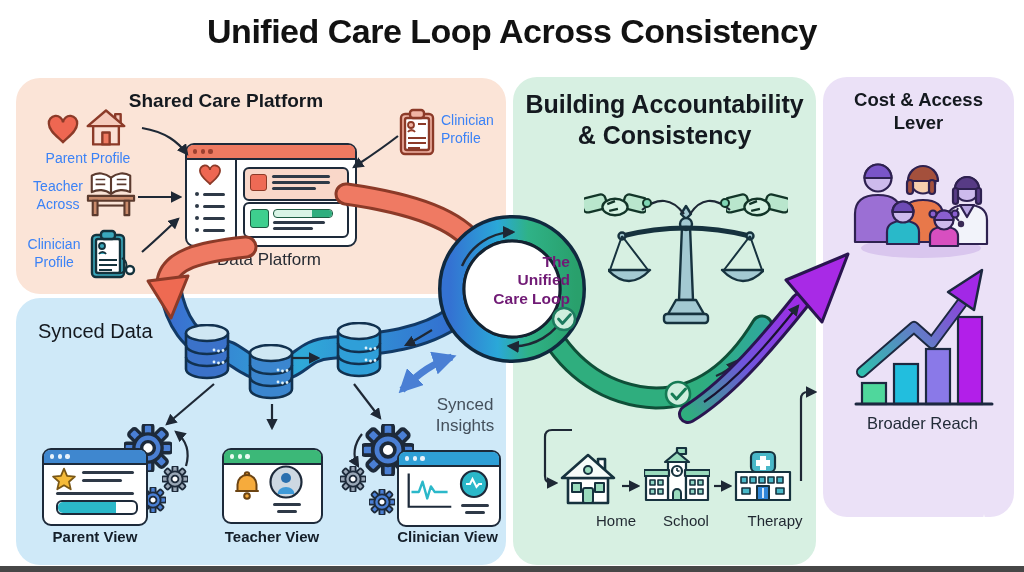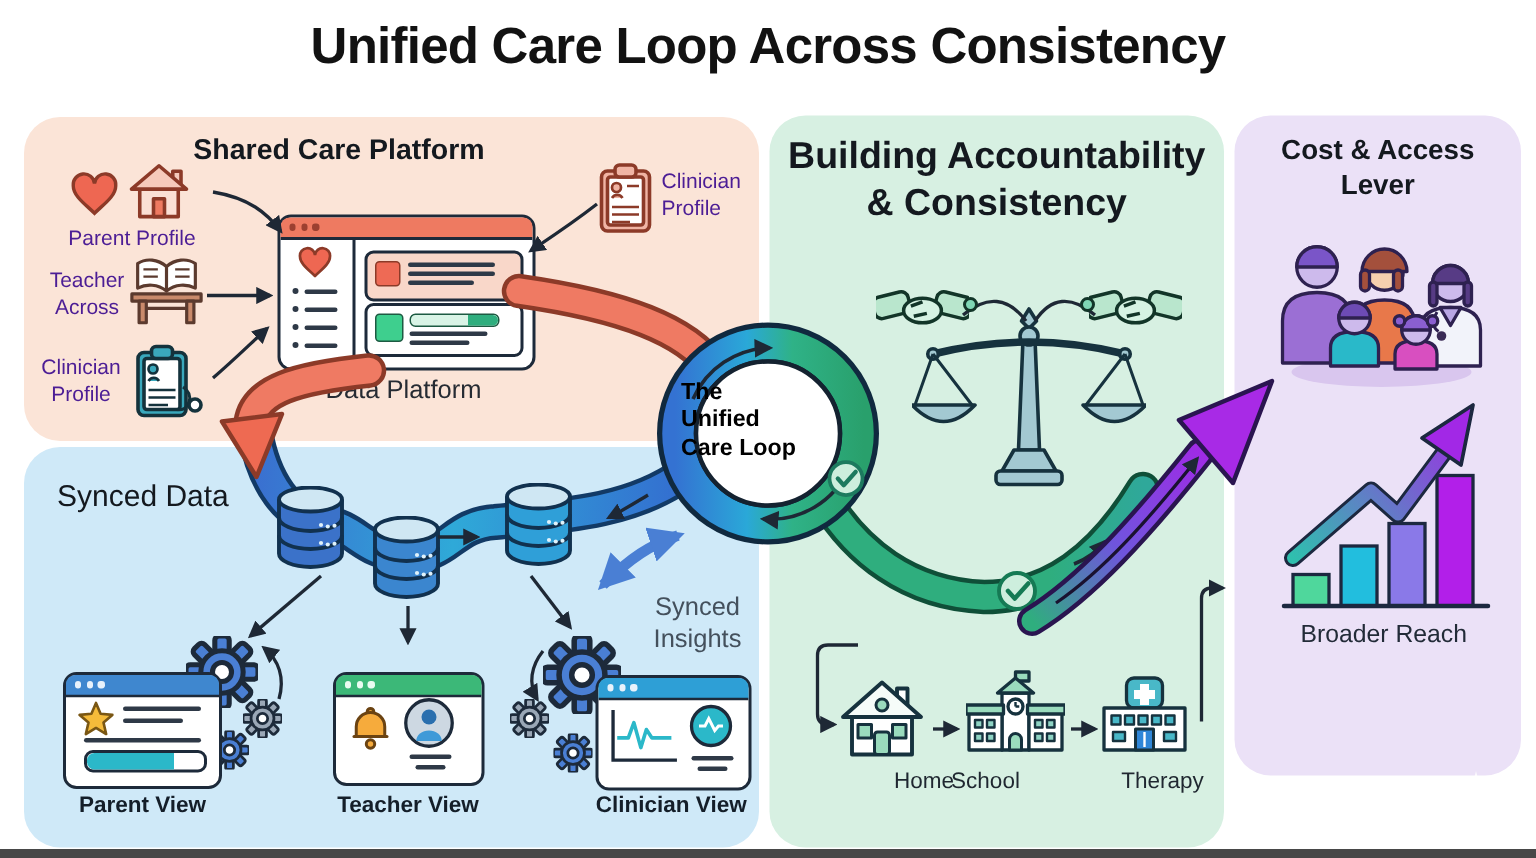--- a/index.html
+++ b/index.html
@@ -8,32 +8,32 @@
   .abs{position:absolute;}
   .title{position:absolute;left:0;right:0;top:12px;text-align:center;font-size:34px;
          font-weight:800;letter-spacing:-0.5px;color:#121212;margin:0;}
   .panel{position:absolute;border-radius:24px;}
   .p-shared{left:16px;top:78px;width:490px;height:216px;background:#fbe4d7;}
   .p-synced{left:16px;top:298px;width:490px;height:267px;background:#cfe9f8;}
   .p-account{left:513px;top:77px;width:303px;height:488px;background:#d7f0e2;}
   .p-cost{left:823px;top:77px;width:191px;height:440px;background:#ebe1f7;}
   .ptitle{position:absolute;margin:0;font-size:19px;font-weight:700;color:#14191f;
           text-align:center;white-space:pre-line;line-height:1.22;}
-  .lbl{position:absolute;font-size:14px;color:#4c1d95;text-align:center;
+  .lbl{position:absolute;font-size:14px;color:#3b82f6;text-align:center;
        white-space:pre-line;line-height:1.25;}
   .lbl-left{text-align:left;}
   .lbl-bold{position:absolute;font-size:15px;font-weight:700;color:#141e29;text-align:center;}
   .lbl-plat{position:absolute;font-size:17px;color:#262b33;text-align:center;}
   .lbl-loc{position:absolute;font-size:15px;color:#1f2730;text-align:center;}
   .lbl-insights{position:absolute;font-size:17px;color:#44505c;text-align:center;
                 white-space:pre-line;line-height:1.25;}
   .lbl-reach{position:absolute;font-size:16.5px;color:#222b38;text-align:center;}
   .synced-title{position:absolute;font-size:20px;font-weight:400;color:#14191f;margin:0;}
-  .loop-label{position:absolute;left:454px;top:253px;width:116px;text-align:left;
-              font-size:15.5px;font-weight:700;color:#000000;white-space:pre-line;line-height:1.18;}
+  .loop-label{position:absolute;left:454px;top:253px;width:116px;text-align:right;
+              font-size:15.5px;font-weight:700;color:#701a75;white-space:pre-line;line-height:1.18;}
   .win{position:absolute;background:#fff;border:2.6px solid #1d2a3a;border-radius:9px;}
   .winbar{height:13px;border-bottom:2.6px solid #1d2a3a;border-radius:6px 6px 0 0;
           display:flex;align-items:center;gap:3.5px;padding-left:6px;}
   .windot{width:4.2px;height:4.2px;border-radius:50%;}
   .line{position:absolute;background:#2e3947;border-radius:2px;height:3px;}
   .overlay{position:absolute;left:0;top:0;pointer-events:none;}
   .bottom-strip{position:absolute;left:0;top:566px;width:1024px;height:6px;background:#474747;}
 </style>
 </head>
 <body>
@@ -346,21 +346,21 @@
           <rect x="14" y="34" width="5" height="5"></rect>
         <rect x="6" y="43" width="5" height="5"></rect>
           <rect x="14" y="43" width="5" height="5"></rect>
         <rect x="46" y="34" width="5" height="5"></rect>
           <rect x="54" y="34" width="5" height="5"></rect>
         <rect x="46" y="43" width="5" height="5"></rect>
           <rect x="54" y="43" width="5" height="5"></rect>
       </g>
     </g>
   </svg>
-  <div class="lbl-loc" style="left:625px;top:512px;width:64px">School</div>
+  <div class="lbl-loc" style="left:654px;top:512px;width:64px">School</div>
 
   <svg class="abs" style="left:732px;top:450px" width="62" height="56" viewBox="0 0 62 56">
     <g stroke="#16323e" stroke-width="2.2" stroke-linejoin="round">
       <rect x="19" y="2" width="24" height="20" rx="5" fill="#49b8c8"></rect>
       <path d="M28 7 h6 v4 h4 v6 h-4 v4 h-6 v-4 h-4 v-6 h4 Z" fill="#fff" stroke="none" transform="translate(0,-1)"></path>
       <rect x="4" y="22" width="54" height="28" fill="#fff"></rect>
       <g fill="#49b8c8" stroke-width="1.6">
         <rect x="9" y="27" width="6" height="6"></rect>
           <rect x="18" y="27" width="6" height="6"></rect>
         <rect x="27" y="27" width="6" height="6"></rect>

